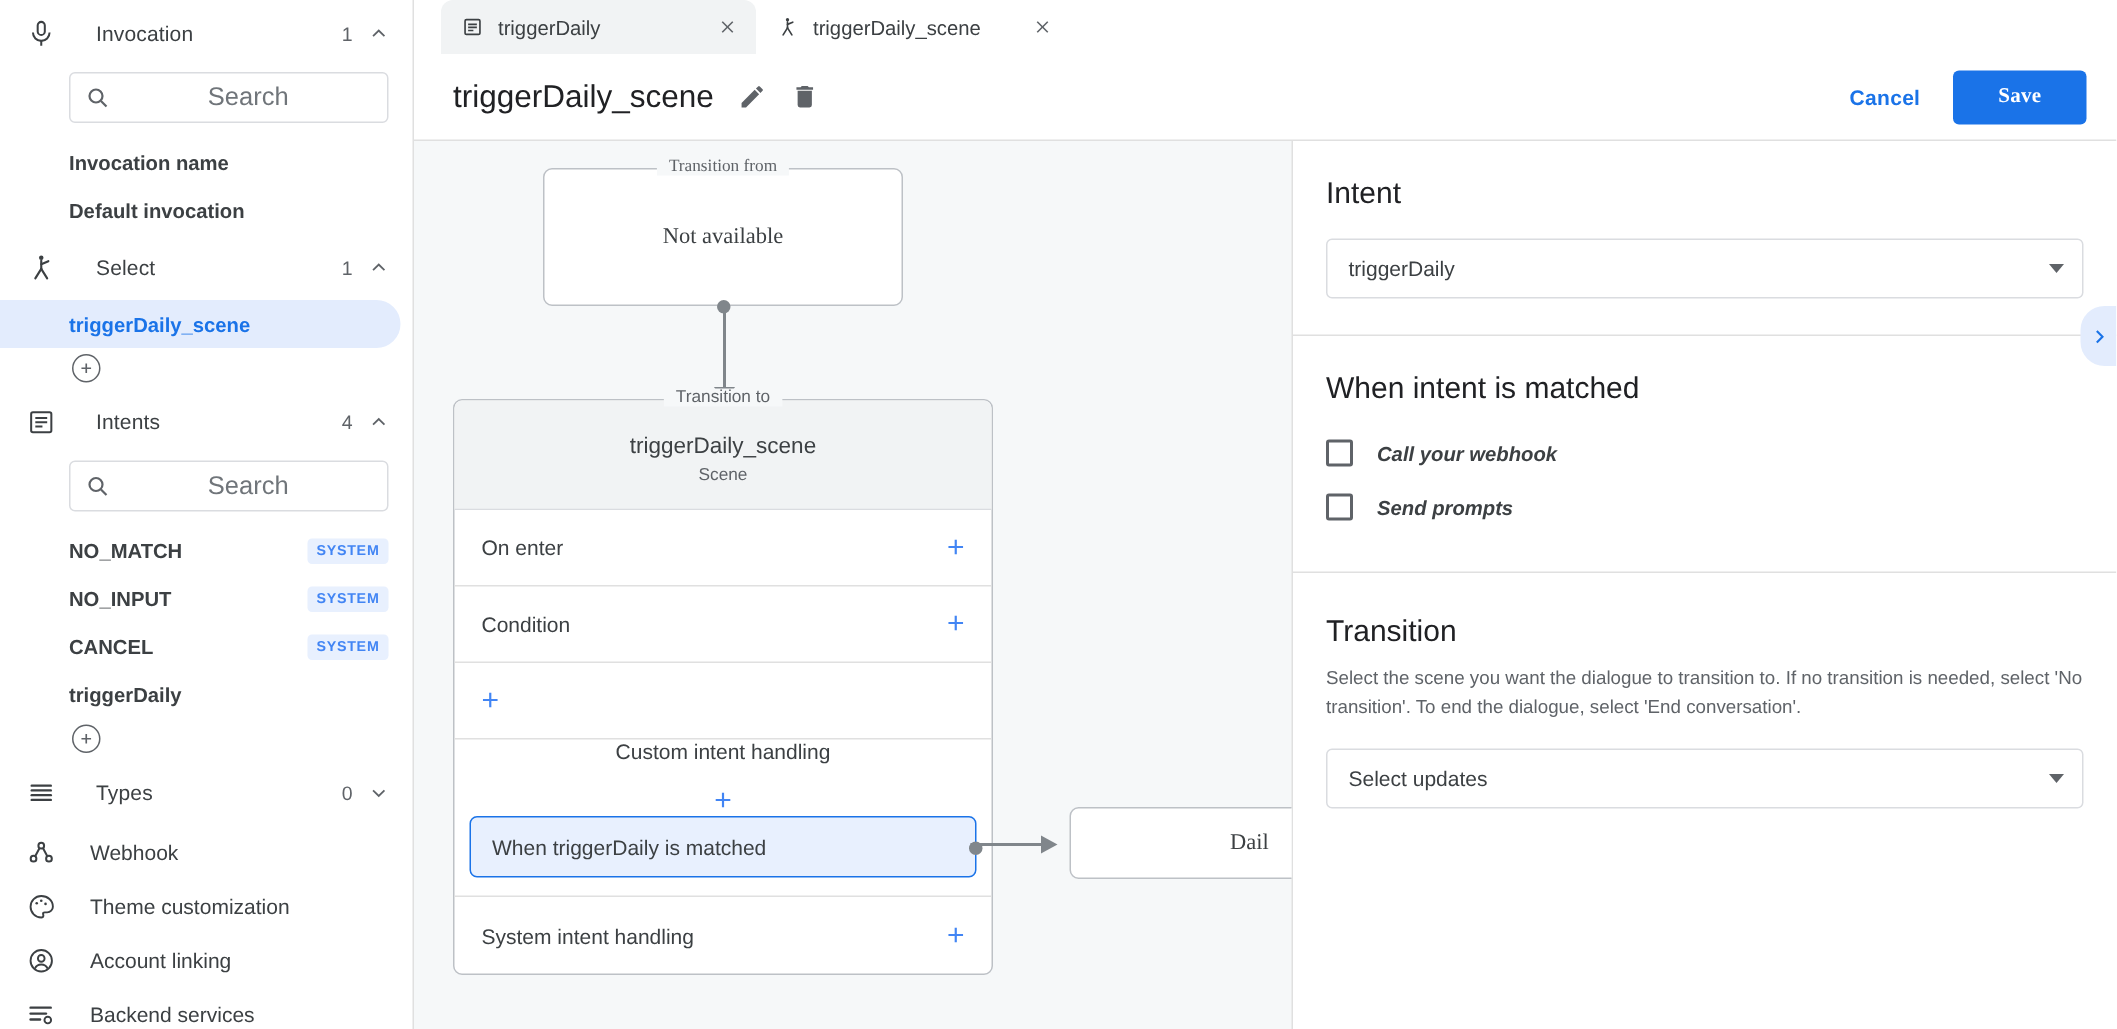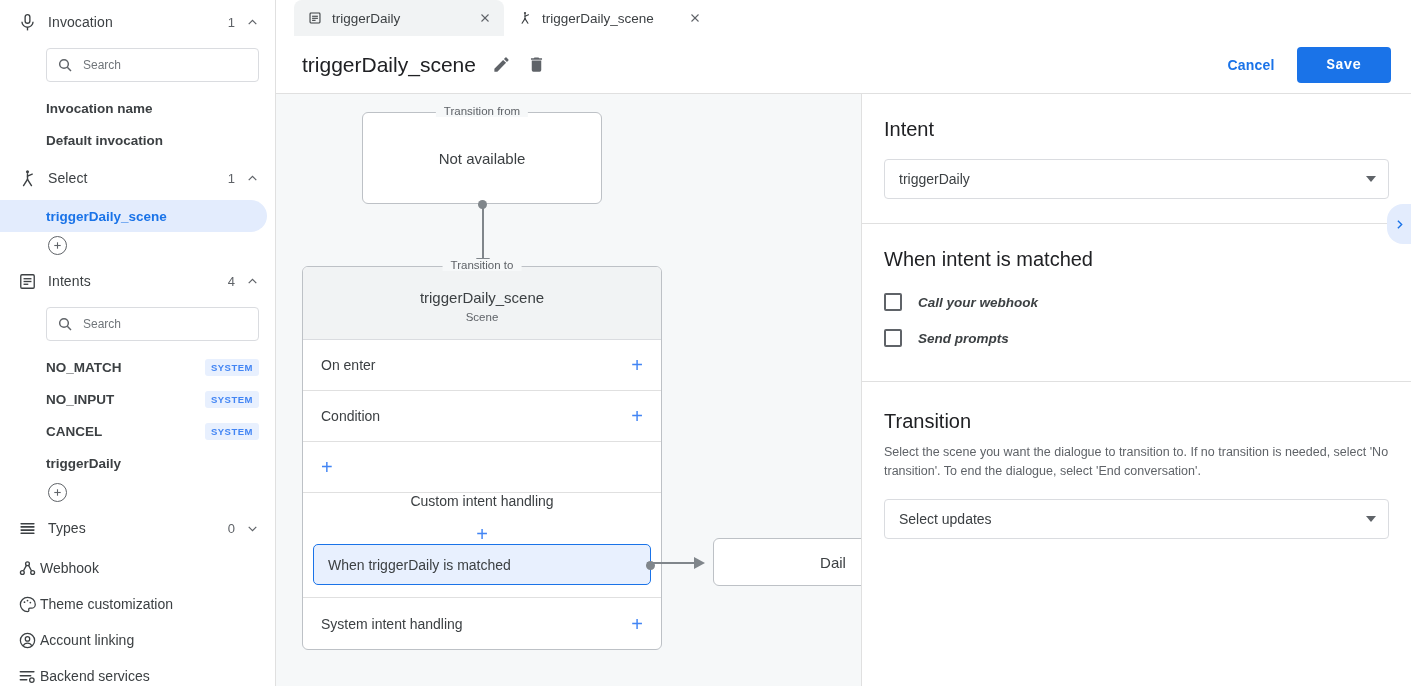--- a/index.html
+++ b/index.html
@@ -25,37 +25,38 @@
     display: flex; align-items: center;
     height: 44px; padding: 0 16px 0 14px;
     cursor: pointer;
   }
   .sb-ico {
     width: 26px; flex: 0 0 26px;
     display: flex; align-items: center; justify-content: center;
     color: #3c4043;
   }
   .sb-sec-label {
-    flex: 1; font-size: 14px; color: #3c4043; margin-left: 8px;
+    flex: 1; font-size: 14px; color: #3c4043; margin-left: 24px;
     letter-spacing: .1px;
   }
   .sb-count { font-size: 13px; color: #5f6368; margin-right: 10px; }
   .chev { width: 14px; height: 14px; color: #5f6368; display:flex; align-items:center; justify-content:center;}
 
   .search-wrap { padding: 4px 16px 10px 46px; }
   .search-box {
     height: 34px; border: 1px solid #dadce0; border-radius: 4px;
     display: flex; align-items: center; padding: 0 10px;
     background: #fff;
   }
   .search-box svg { flex: 0 0 16px; color: #5f6368; }
   .search-box input {
-    border: none; outline: none; font-size: 12px; margin-left: 10px;
+    border: none; outline: none; font-size: 17px; margin-left: 10px;
     color: #ef4444; width: 100%; background: transparent;
     font-family: "Liberation Sans", sans-serif;
+    text-align: center;
   }
   .search-box input::placeholder { color: #70757a; }
 
   .sb-item {
     display: flex; align-items: center;
     height: 32px; padding: 0 16px 0 46px;
     font-size: 13.5px; font-weight: bold; color: #3c4043;
     cursor: pointer;
   }
   .sb-item.active {
@@ -73,21 +74,21 @@
   .sb-add .circle-plus {
     width: 19px; height: 19px; border-radius: 50%;
     border: 1.4px solid #5f6368; color: #5f6368;
     display: flex; align-items: center; justify-content: center;
     font-size: 14px; line-height: 1; cursor: pointer;
   }
   .sb-nav {
     display: flex; align-items: center; height: 36px;
     padding: 0 16px 0 14px; cursor: pointer;
   }
-  .sb-nav .lbl { margin-left: 0; font-size: 14px; color: #3c4043; }
+  .sb-nav .lbl { margin-left: 20px; font-size: 14px; color: #3c4043; }
 
   
   .main { flex: 1; display: flex; flex-direction: column; min-width: 0; position: relative; }
 
   .tabbar {
     height: 36px; background: #fff; position: relative;
     display: flex; align-items: flex-end; padding-left: 18px;
   }
   .tabbar::after {
     content: ""; position: absolute; left: 0; right: 0; bottom: 0;
@@ -115,34 +116,34 @@
   .hdr-spacer { flex: 1; }
   .btn-text {
     color: #1a73e8; font-size: 14px; font-weight: bold; letter-spacing: .2px;
     padding: 9px 14px; border-radius: 4px; cursor: pointer; background: none; border: none;
     font-family: "Liberation Sans", sans-serif;
   }
   .btn-primary {
     background: #1a73e8; color: #fff; font-size: 14px; font-weight: bold;
     letter-spacing: .2px; padding: 10px 30px; border-radius: 4px;
     border: none; cursor: pointer; margin-left: 8px;
-    font-family: Liberation Mono, monospace;
+    font-family: Liberation Serif, serif;
   }
 
   .body-area { flex: 1; display: flex; min-height: 0; position: relative; }
 
   
   .canvas {
     flex: 1; background: #f6f8f9; position: relative; overflow: hidden;
     border-right: 1px solid #e0e0e0;
   }
 
   .fieldset {
     position: absolute; background: #fff;
-    border: 1px solid #bdc1c6; border-radius: 6px;
+    border: 1px solid #bdc1c6; border-radius: 6px; font-family: Liberation Serif, serif;
   }
   .legend {
     position: absolute; top: -8px; left: 50%; transform: translateX(-50%);
     background: #f6f8f9; padding: 0 8px;
     font-size: 11.5px; color: #5f6368; white-space: nowrap;
   }
 
   
   #node-from { left: 86px; top: 18px; width: 240px; height: 92px; }
   #node-from .nf-text {

